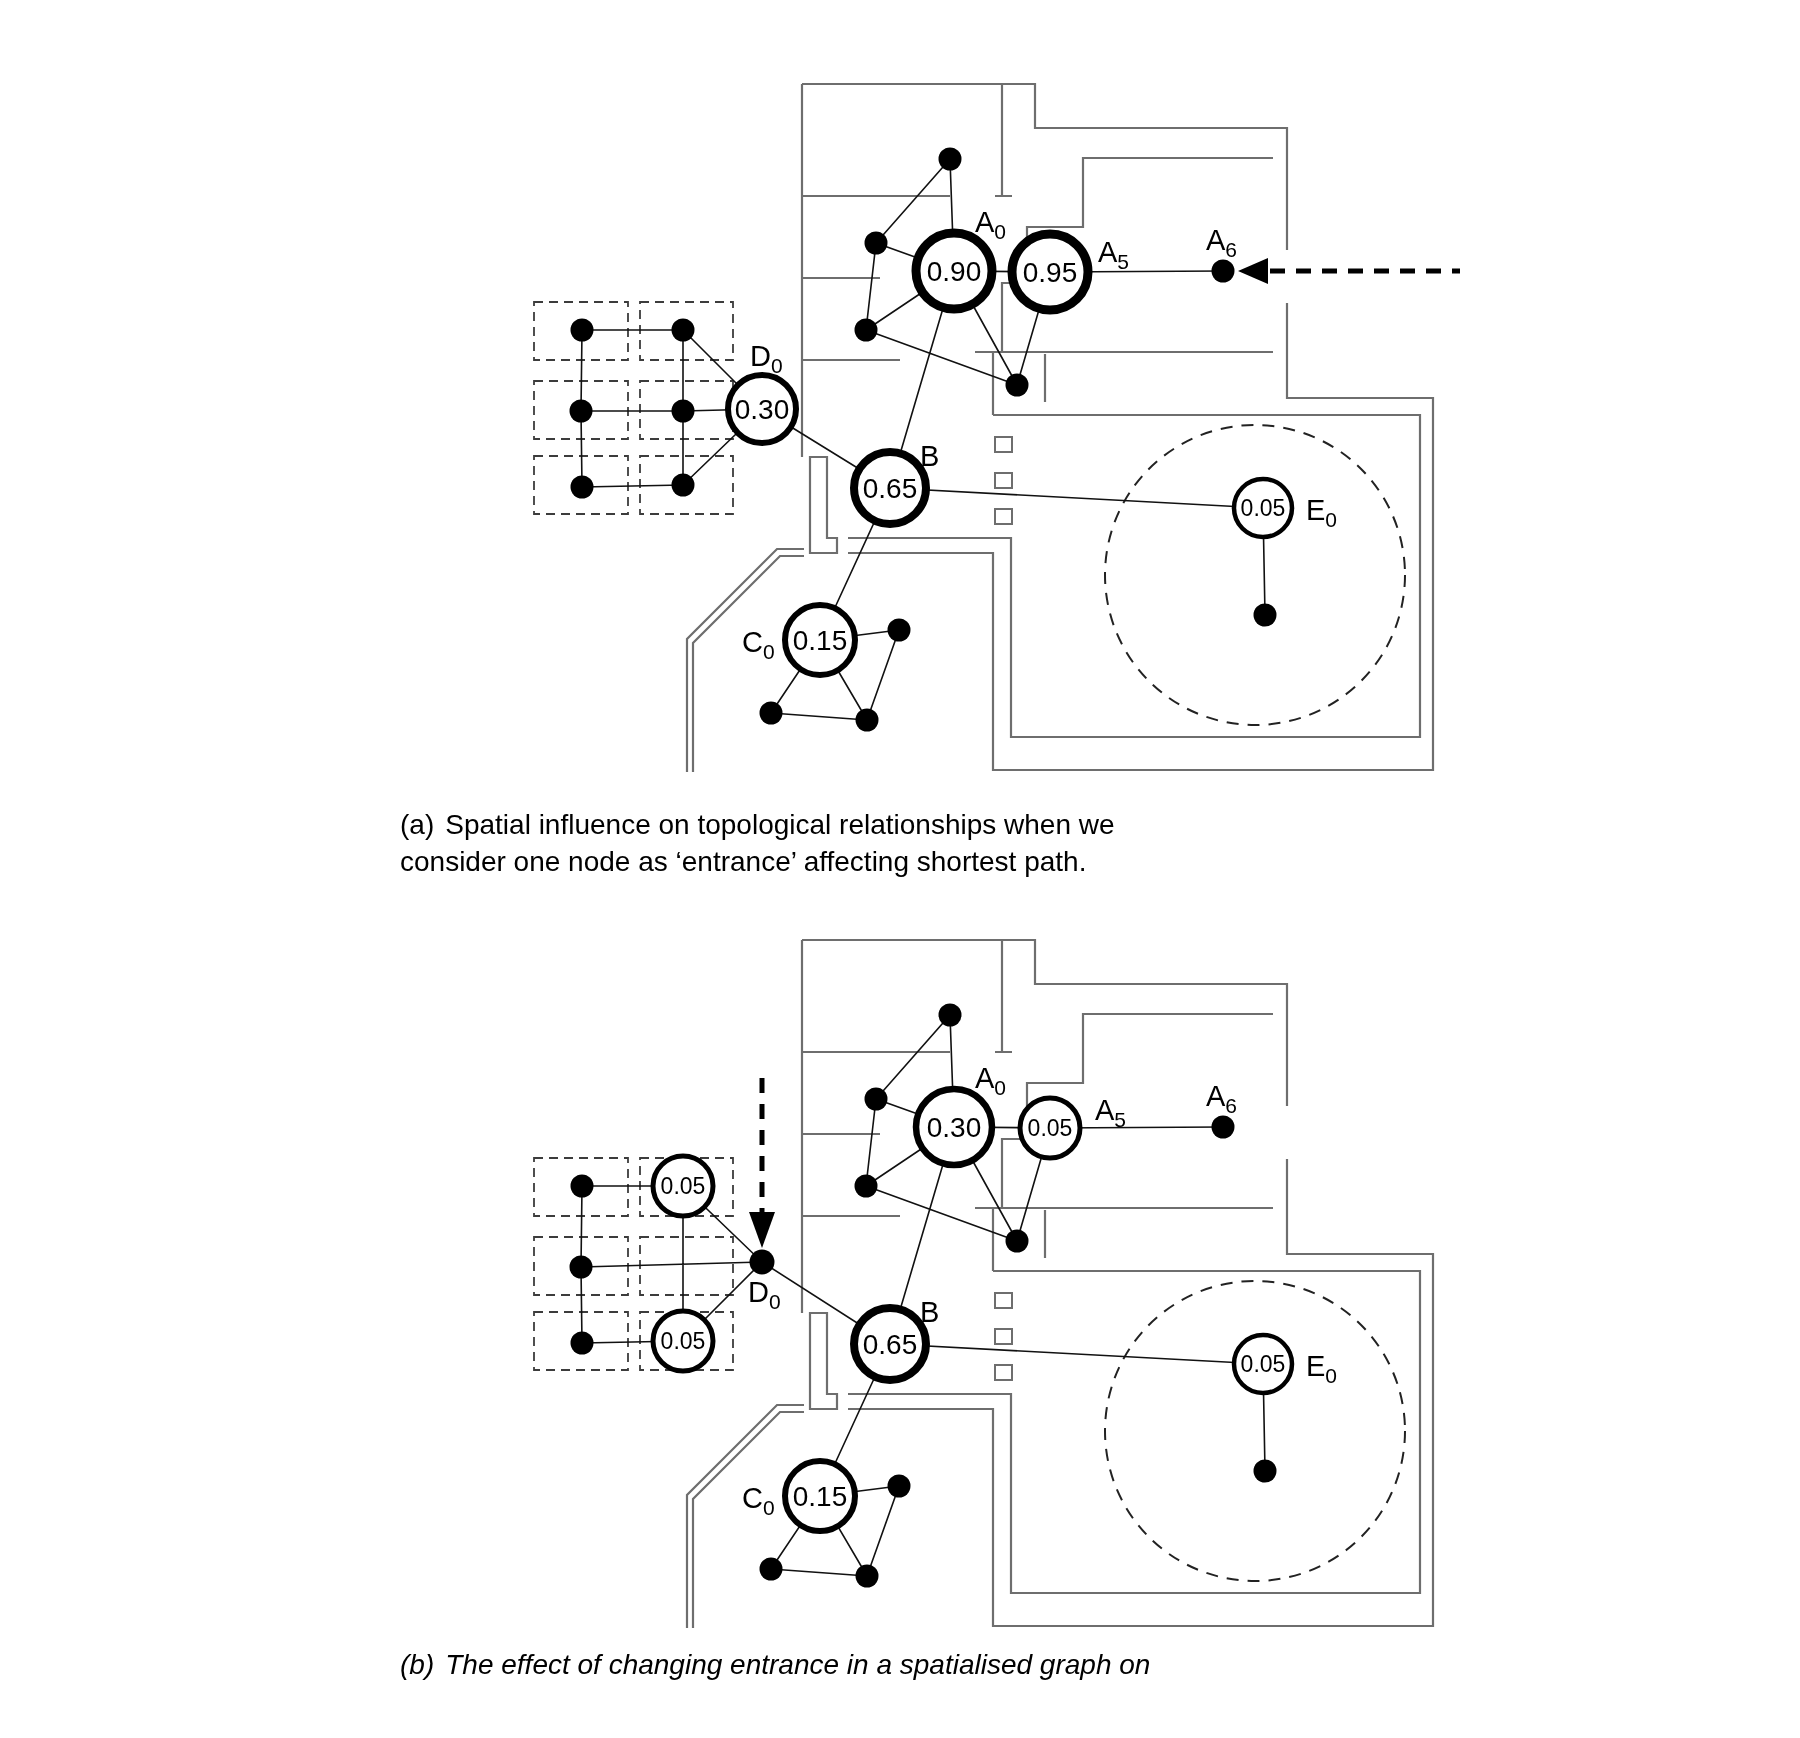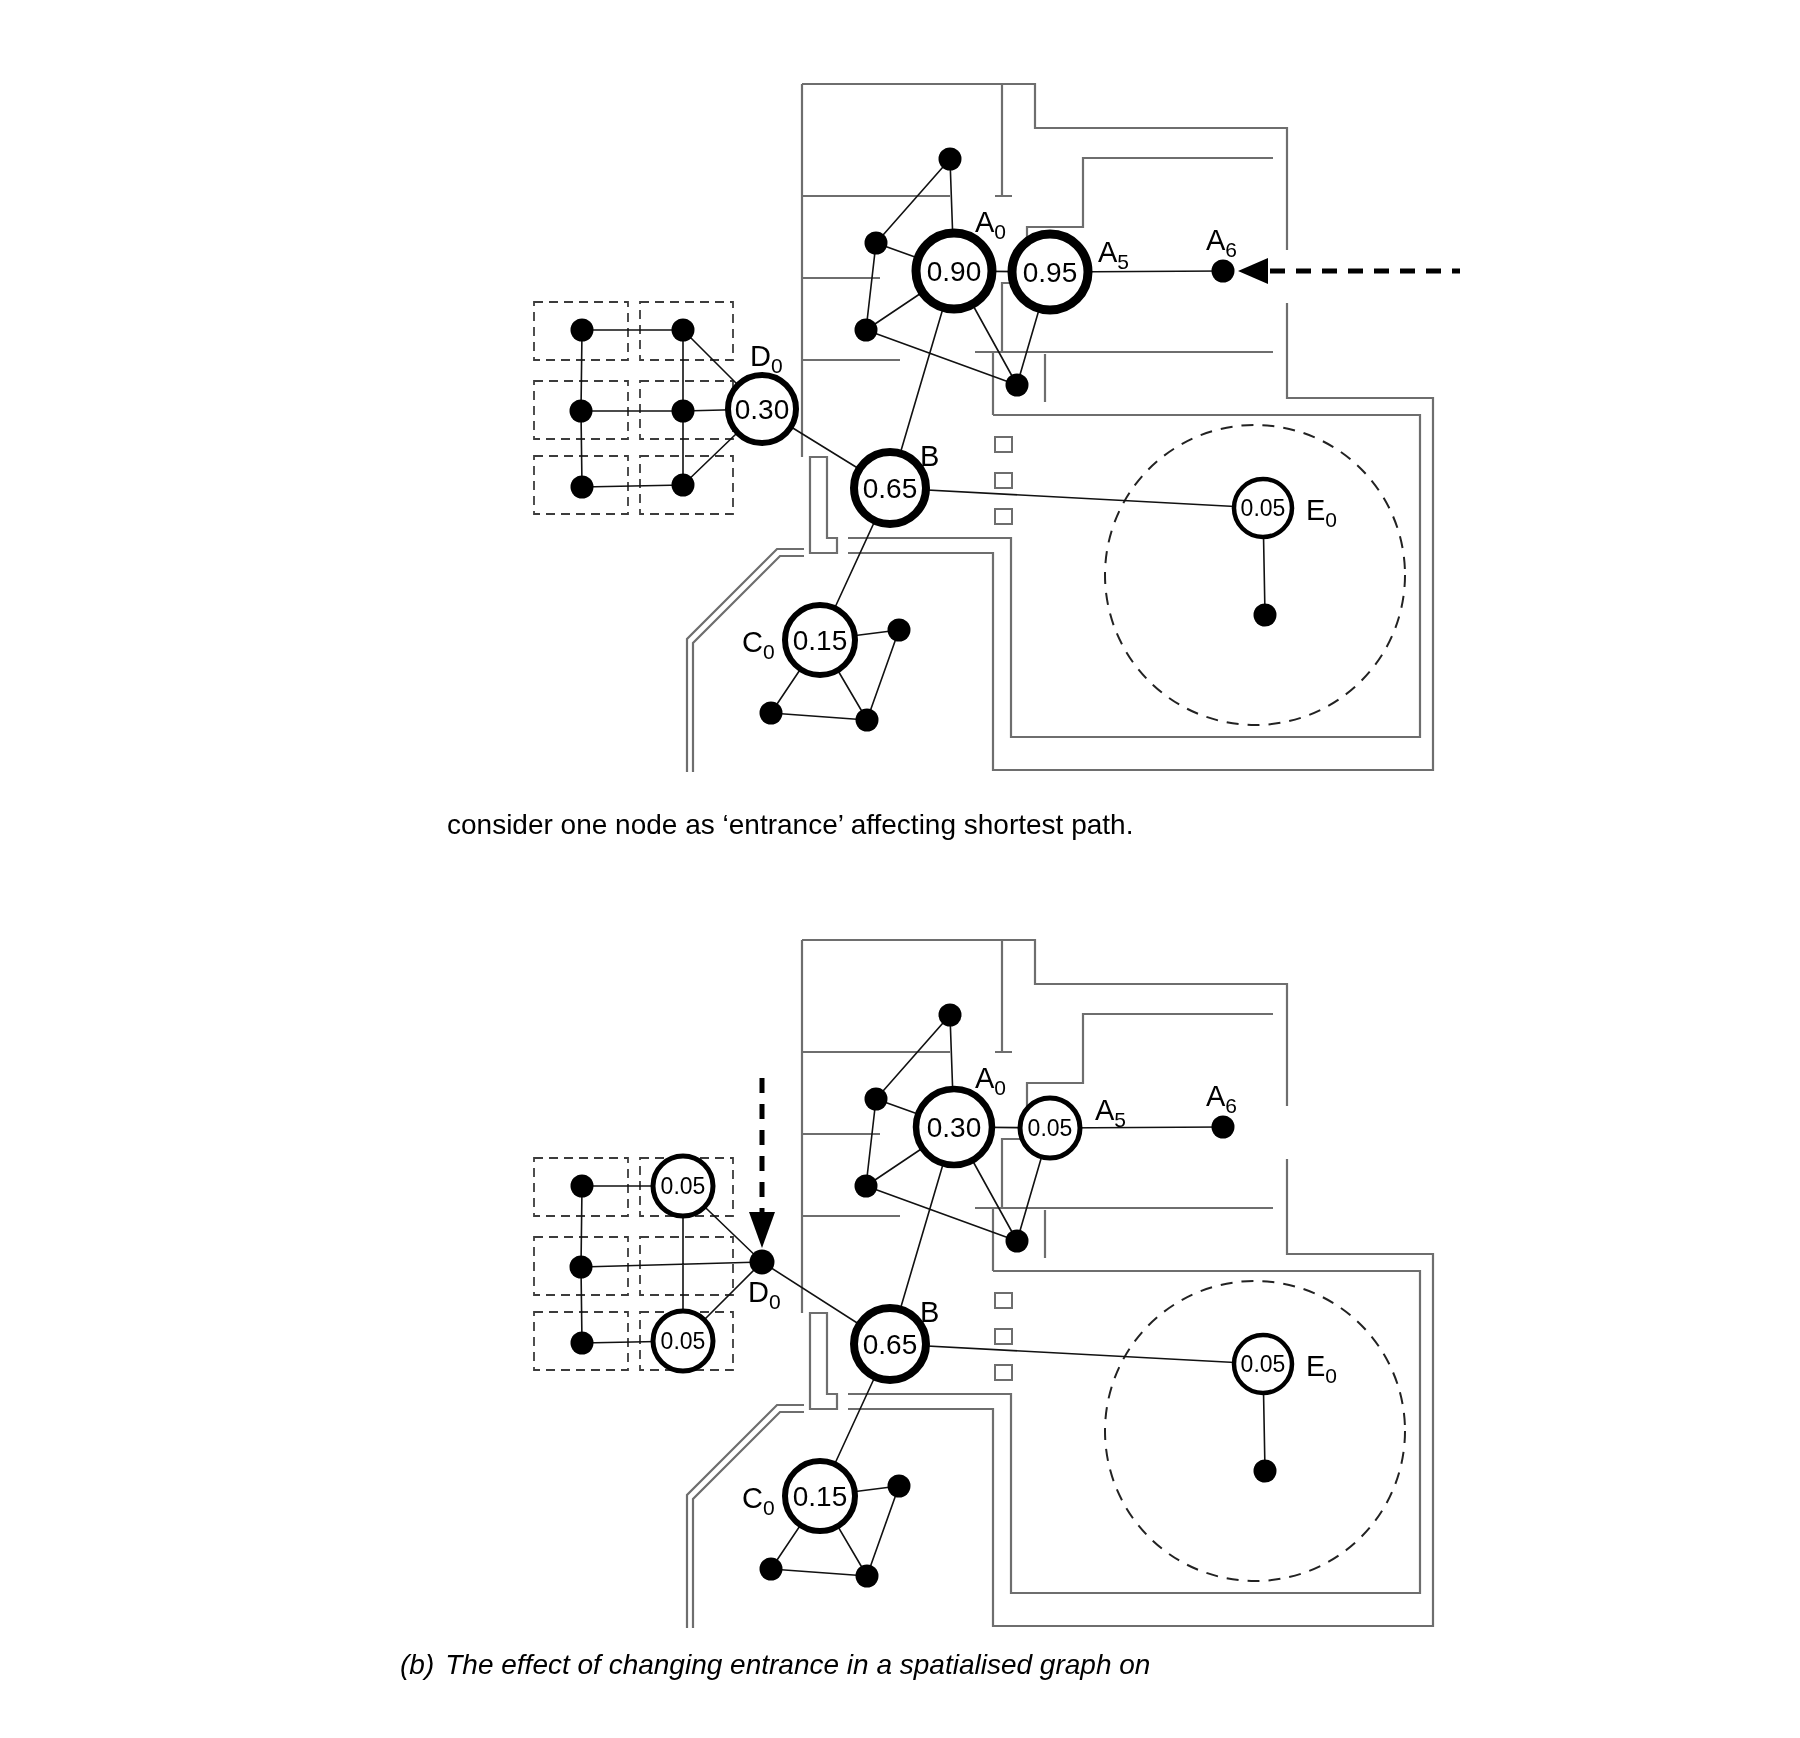--- a/index.html
+++ b/index.html
@@ -15,21 +15,21 @@
   .dot{fill:#000;}
   .node{fill:#fff;stroke:#000;}
   .val{font-size:28px;text-anchor:middle;font-weight:400;}
   .val-sm{font-size:23px;text-anchor:middle;}
   .lbl{font-size:29px;}
   .ns{font-size:21px;}
   .arrow-dash{stroke:#000;stroke-width:5;stroke-dasharray:15 11;fill:none;}
   .arrow-head{fill:#000;stroke:none;}
   .caption{position:absolute;font-size:28px;line-height:37px;white-space:nowrap;}
   .cap-tag{margin-right:11px;}
-  .cap-indent{margin-left:47px;}
+  .cap-indent{}
 </style>
 </head>
 <body>
 
 <div class="page">
 
 <svg width="1800" height="1738" viewBox="0 0 1800 1738">
   <defs>
     <g id="plan">
       <path class="wall" d="
@@ -178,20 +178,21 @@
     <text class="lbl" x="1095" y="1120"><tspan>A</tspan><tspan class="ns" dy="7">5</tspan></text>
     <text class="lbl" x="1206" y="1106"><tspan>A</tspan><tspan class="ns" dy="7">6</tspan></text>
     <text class="lbl" x="748" y="1302"><tspan>D</tspan><tspan class="ns" dy="7">0</tspan></text>
     <text class="lbl" x="920" y="1322"><tspan>B</tspan><tspan class="ns" dy="7"></tspan></text>
     <text class="lbl" x="742" y="1508"><tspan>C</tspan><tspan class="ns" dy="7">0</tspan></text>
     <text class="lbl" x="1306" y="1376"><tspan>E</tspan><tspan class="ns" dy="7">0</tspan></text>
   </g>
 </svg>
 
 <div class="caption" style="left:400px; top:806px;">
+  <div><span class="cap-tag">(a)</span><span>Spatial influence on topological relationships when we</span></div>
   <div class="cap-indent">consider one node as ‘entrance’ affecting shortest path.</div>
 </div>
 
 <div class="caption" style="left:400px; top:1646px;font-style:italic;">
   <div><span class="cap-tag">(b)</span><span>The effect of changing entrance in a spatialised graph on</span></div>
 </div>
 
 </div>
 
 </body></html>

